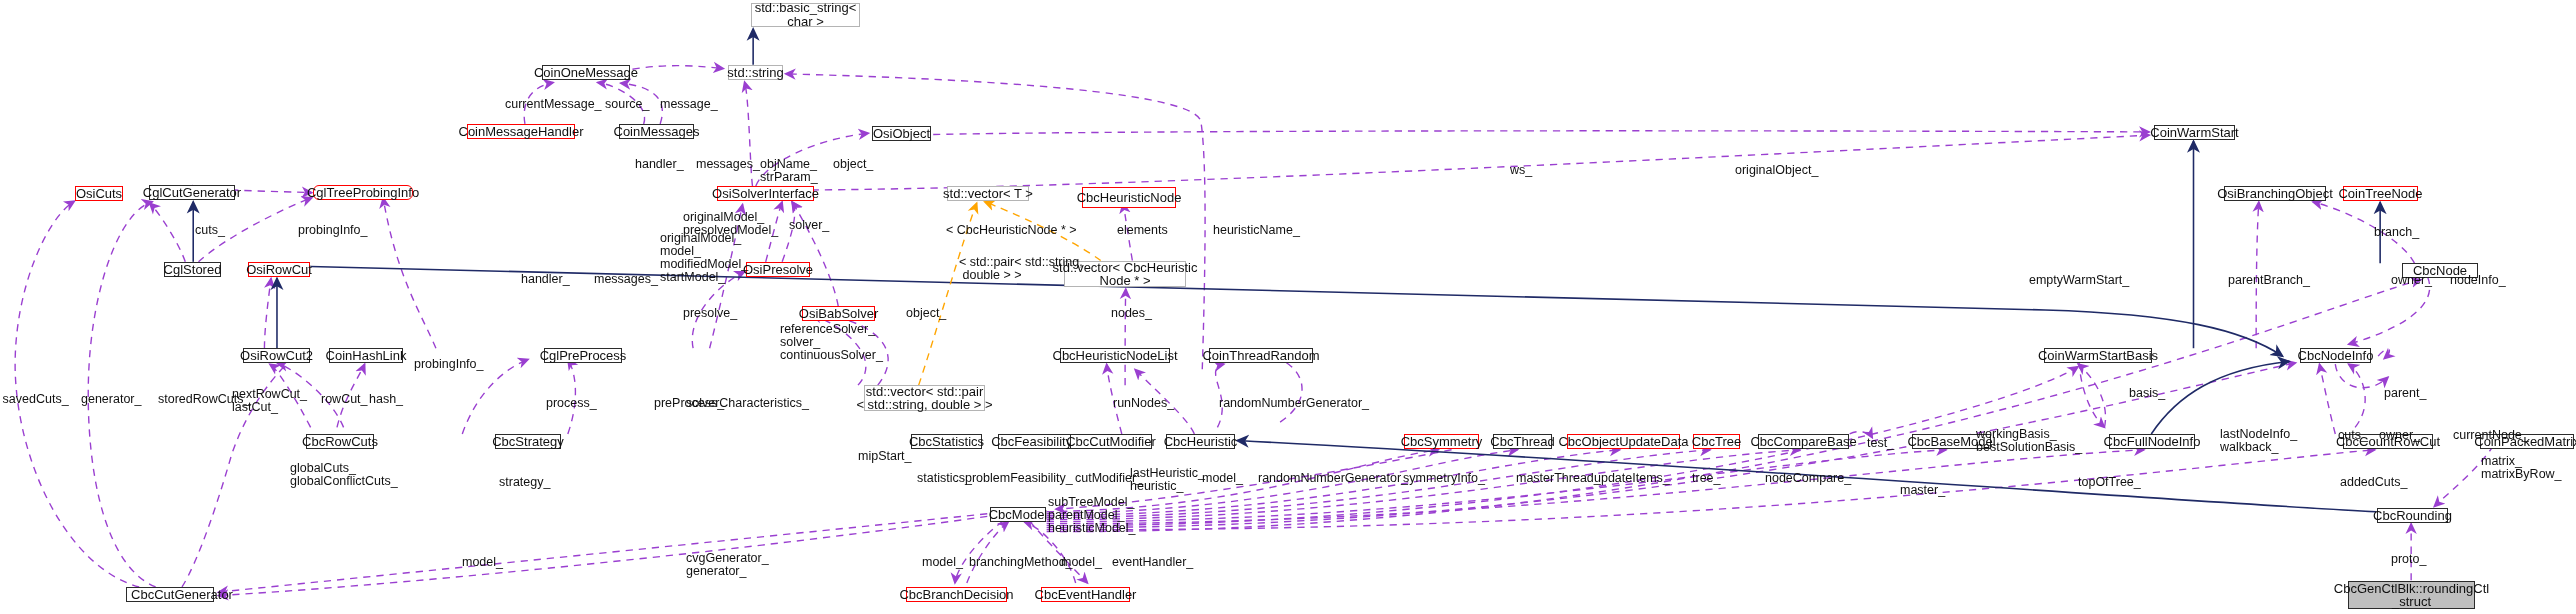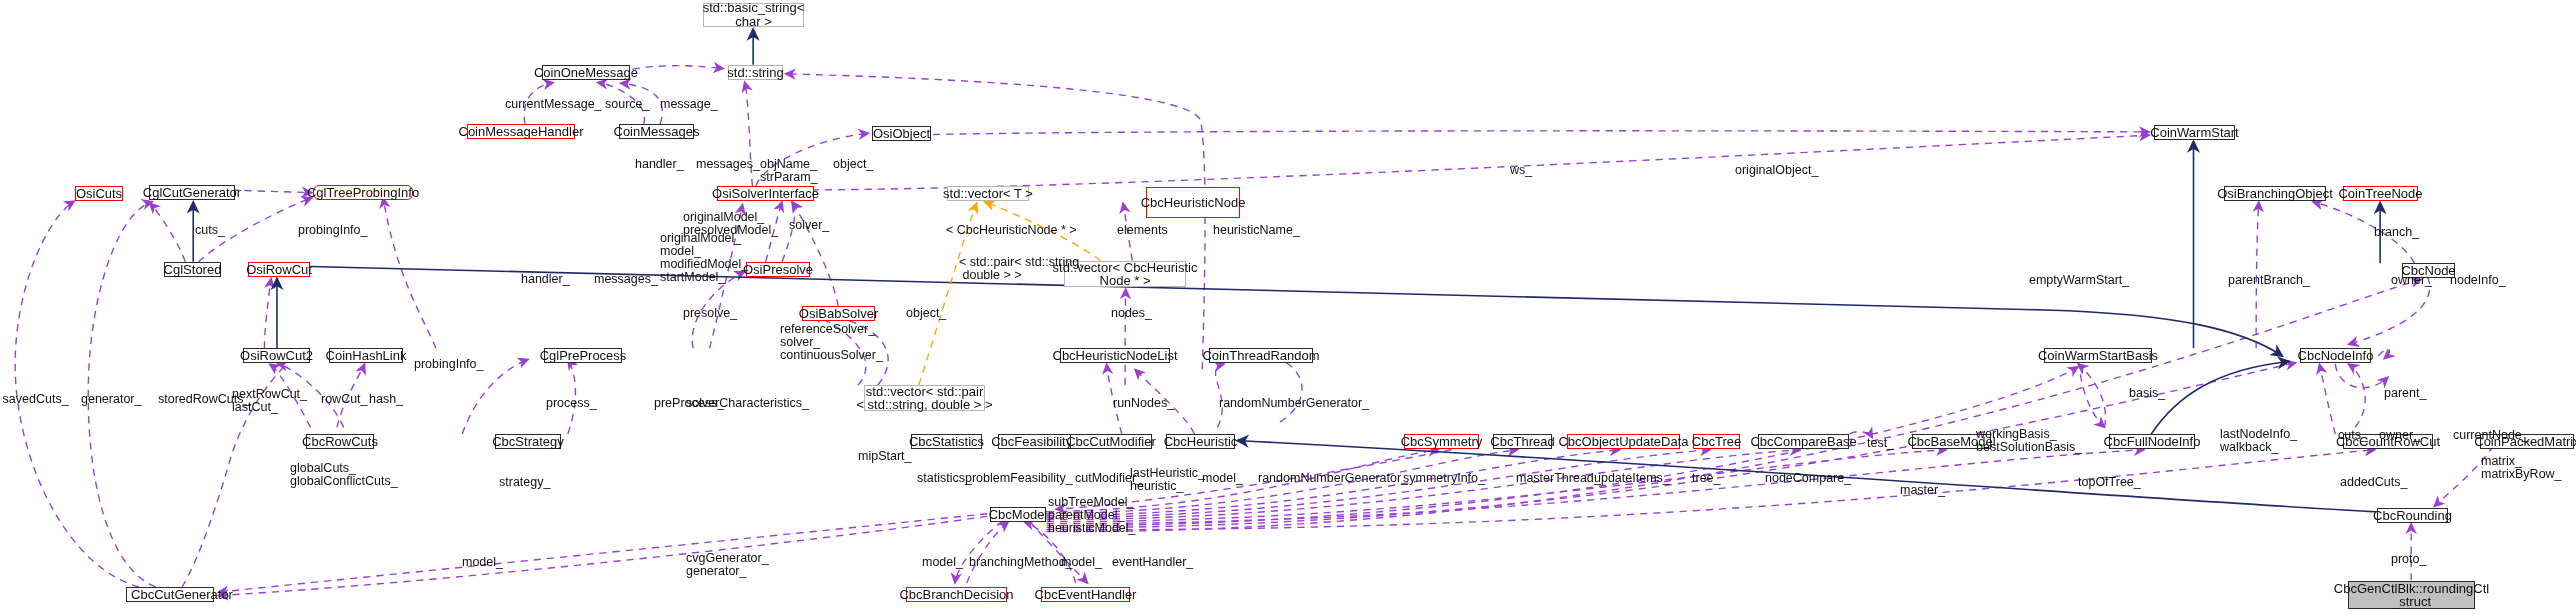--- a/index.html
+++ b/index.html
@@ -145,42 +145,42 @@
       <path d="M 3602,776 C 3300,760 2500,700 1875,668"></path>
       <path d="M 470,404 C 900,420 2000,440 3100,470 C 3300,476 3400,500 3460,540"></path>
     </g>
 
     <g fill="none" stroke="#ffa500" stroke-width="2.1" stroke-dasharray="11,9" marker-end="url(#ar-o)">
       <path d="M 1668,395 C 1620,360 1530,320 1492,306"></path>
       <path d="M 1392,584 C 1420,500 1460,360 1480,308"></path>
     </g>
   </svg>
 
-  <div class="node tmpl" style="left:703px;top:2.6px;width:101px;height:24px;">std::basic_string&lt;
+  <div class="node tmpl" style="left:751px;top:2.6px;width:109px;height:24px;">std::basic_string&lt;
 char &gt;</div>
   <div class="node tmpl" style="left:728px;top:65px;width:55px;height:14.5px;">std::string</div>
   <div class="node" style="left:542px;top:65px;width:88px;height:14.5px;">CoinOneMessage</div>
   <div class="node red" style="left:467px;top:124px;width:108px;height:14.5px;">CoinMessageHandler</div>
   <div class="node" style="left:619px;top:124px;width:75px;height:14.5px;text-align:center;">CoinMessages</div>
   <div class="node" style="left:872px;top:126px;width:59px;height:14.5px;">OsiObject</div>
   <div class="node" style="left:2154px;top:125px;width:81px;height:14.5px;">CoinWarmStart</div>
 
   <div class="node red" style="left:75px;top:186px;width:48px;height:14.5px;">OsiCuts</div>
   <div class="node" style="left:149px;top:185px;width:86px;height:14.5px;">CglCutGenerator</div>
   <div class="node red" style="left:313px;top:185px;width:100px;height:14.5px;border-radius:6px;">CglTreeProbingInfo</div>
   <div class="node red" style="left:717px;top:186px;width:97px;height:14.5px;">OsiSolverInterface</div>
   <div class="node tmpl" style="left:947px;top:186px;width:82px;height:14.5px;">std::vector&lt; T &gt;</div>
-  <div class="node red" style="left:1146px;top:187px;width:94px;height:31px;">CbcHeuristicNode</div>
+  <div class="node red" style="left:1082px;top:187px;width:94px;height:21px;">CbcHeuristicNode</div>
   <div class="node" style="left:2224px;top:186px;width:102px;height:14.5px;">OsiBranchingObject</div>
   <div class="node red" style="left:2343px;top:186px;width:75px;height:14.5px;">CoinTreeNode</div>
 
   <div class="node" style="left:164px;top:262px;width:57px;height:14.5px;">CglStored</div>
   <div class="node red" style="left:248px;top:262px;width:62px;height:14.5px;">OsiRowCut</div>
   <div class="node red" style="left:746px;top:262px;width:64px;height:14.5px;">OsiPresolve</div>
-  <div class="node" style="left:2402px;top:263px;width:53px;height:14.5px;">CbcNode</div>
+  <div class="node" style="left:2402px;top:263px;width:76px;height:14.5px;">CbcNode</div>
 
   <div class="elabel ctr" style="left:959px;top:256px;width:130px;">&lt; std::pair&lt; std::string,
  double &gt; &gt;</div>
   <div class="node tmpl" style="left:1064px;top:261px;width:122px;height:26px;">std::vector&lt; CbcHeuristic
 Node * &gt;</div>
 
   <div class="node" style="left:243px;top:348px;width:67px;height:14.5px;">OsiRowCut2</div>
   <div class="node" style="left:329px;top:348px;width:74px;height:14.5px;">CoinHashLink</div>
   <div class="node" style="left:544px;top:348px;width:78px;height:14.5px;">CglPreProcess</div>
   <div class="node red" style="left:802px;top:306px;width:73px;height:14.5px;">OsiBabSolver</div>

